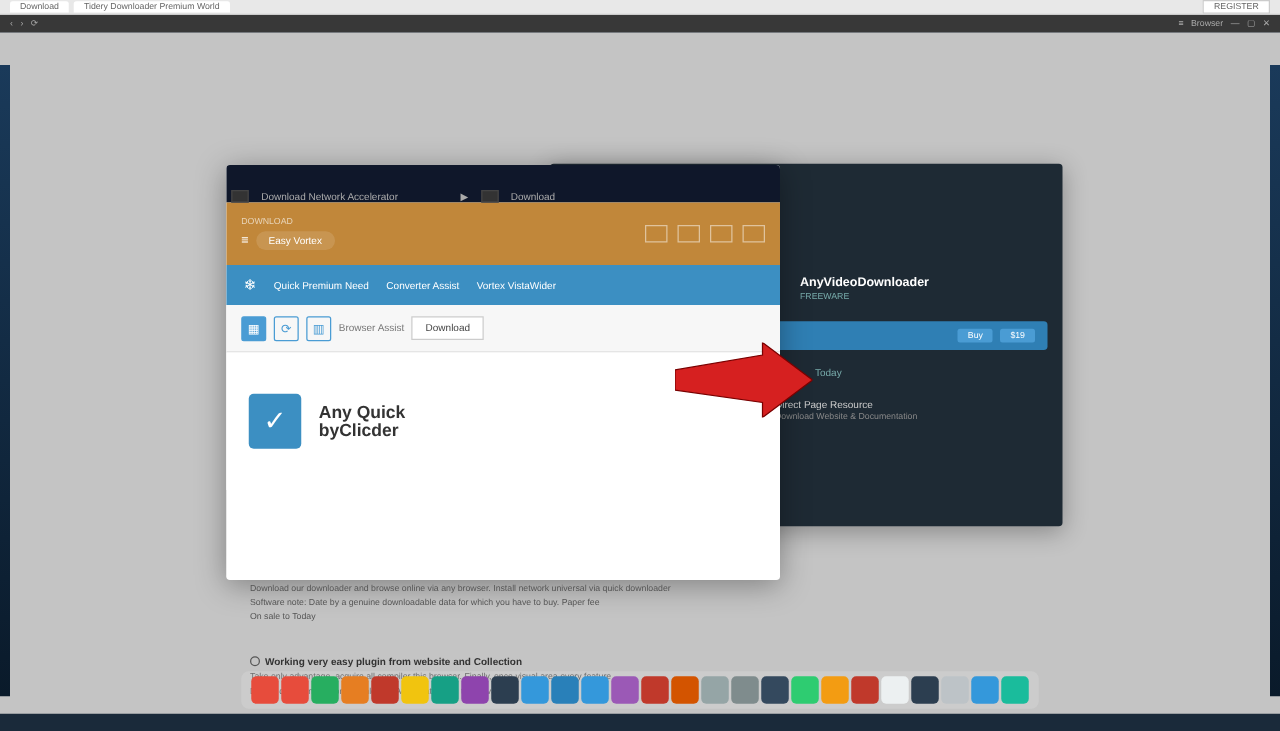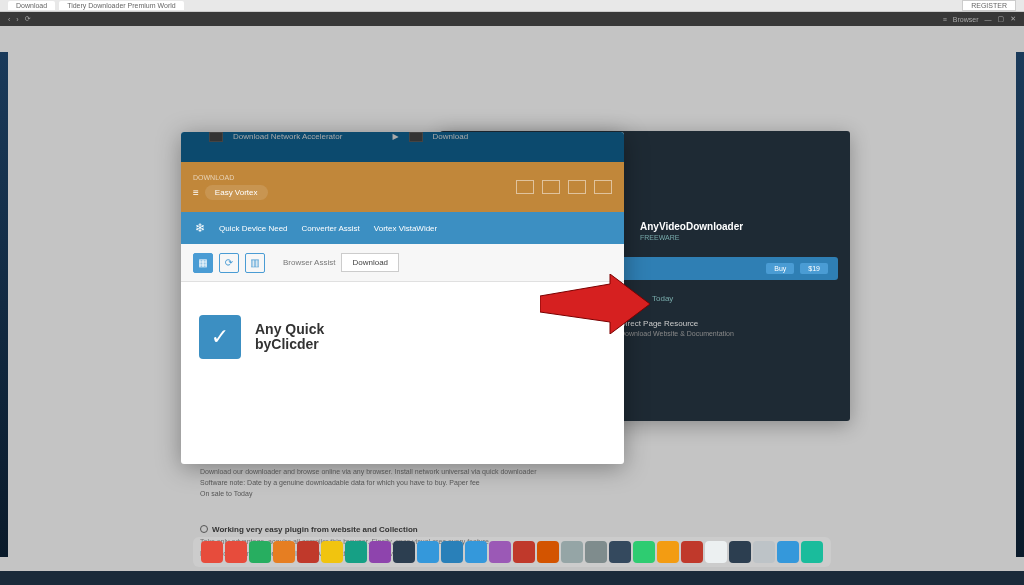--- a/index.html
+++ b/index.html
@@ -25,21 +25,21 @@
 .back-section { color: #ccc; font-size: 8px; padding: 12px 0 0 180px; }
 .back-section2 { color: #888; font-size: 7px; padding: 2px 0 0 180px; }
 
 .front-window { position: absolute; left: 181px; top: 106px; width: 443px; height: 332px; background: #fff; border-radius: 3px; box-shadow: 0 4px 24px rgba(0,0,0,0.35); overflow: hidden; }
 .fw-top { height: 36px; background: #222; display: flex; align-items: center; padding: 0 10px; }
 .win-logo { width: 14px; height: 14px; display: grid; grid-template: 1fr 1fr / 1fr 1fr; gap: 1px; }
 .win-logo div:nth-child(1){background:#f25022}.win-logo div:nth-child(2){background:#7fba00}.win-logo div:nth-child(3){background:#00a4ef}.win-logo div:nth-child(4){background:#ffb900}
 .fw-search { flex: 1; margin: 0 8px; background: #fff; height: 22px; border-radius: 2px; display: flex; align-items: center; padding: 0 8px; font-size: 10px; font-weight: 600; color: #222; }
 .fw-search-icon { margin-left: auto; color: #555; }
 
-.fw-ribbon { height: 30px; background: #0c4a6e; display: flex; align-items: flex-start; padding: 0 28px; gap: 10px; font-size: 8px; color: #aaa; }
+.fw-ribbon { height: 30px; background: #0f172a; display: flex; align-items: flex-end; padding: 0 4px; gap: 10px; font-size: 8px; color: #aaa; }
 .fw-ribbon .sq { width: 14px; height: 10px; background: #333; border: 1px solid #444; }
 .fw-ribbon .gap { width: 30px; }
 
 .fw-orange { height: 50px; background: #c1873a; display: flex; align-items: center; padding: 0 12px; gap: 8px; }
 .fw-orange .tag { background: rgba(255,255,255,0.12); padding: 3px 10px; border-radius: 10px; color: #fff; font-size: 8px; }
 .fw-orange .sp { flex: 1; }
 .fw-orange .box { width: 18px; height: 14px; border: 1px solid rgba(255,255,255,0.5); }
 
 .fw-blue { height: 32px; background: #3c8fc2; display: flex; align-items: center; padding: 0 14px; gap: 14px; color: #fff; font-size: 8px; }
 .fw-blue .snow { font-size: 12px; }
@@ -127,29 +127,29 @@
         </div>
       </div>
       <div class="sp"></div>
       <div class="box"></div>
       <div class="box"></div>
       <div class="box"></div>
       <div class="box"></div>
     </div>
     <div class="fw-blue">
       <span class="snow">❄</span>
-      <span>Quick Device Need</span>
+      <span>Quick Premium Need</span>
       <span>Converter Assist</span>
       <span>Vortex VistaWider</span>
     </div>
     <div class="fw-tools">
       <div class="tool-ico sq">▦</div>
       <div class="tool-ico">⟳</div>
       <div class="tool-ico">▥</div>
-      <span style="font-size:8px;color:#777;margin-left:12px">Browser Assist</span>
+      <span style="font-size:8px;color:#777;margin-left:0">Browser Assist</span>
       <button class="tool-btn">Download</button>
     </div>
     <div class="fw-body">
       <div class="product-box">✓</div>
       <div class="product-name">
         <div>Any Quick</div>
         <div class="b">byClicder</div>
       </div>
     </div>
   </div>

